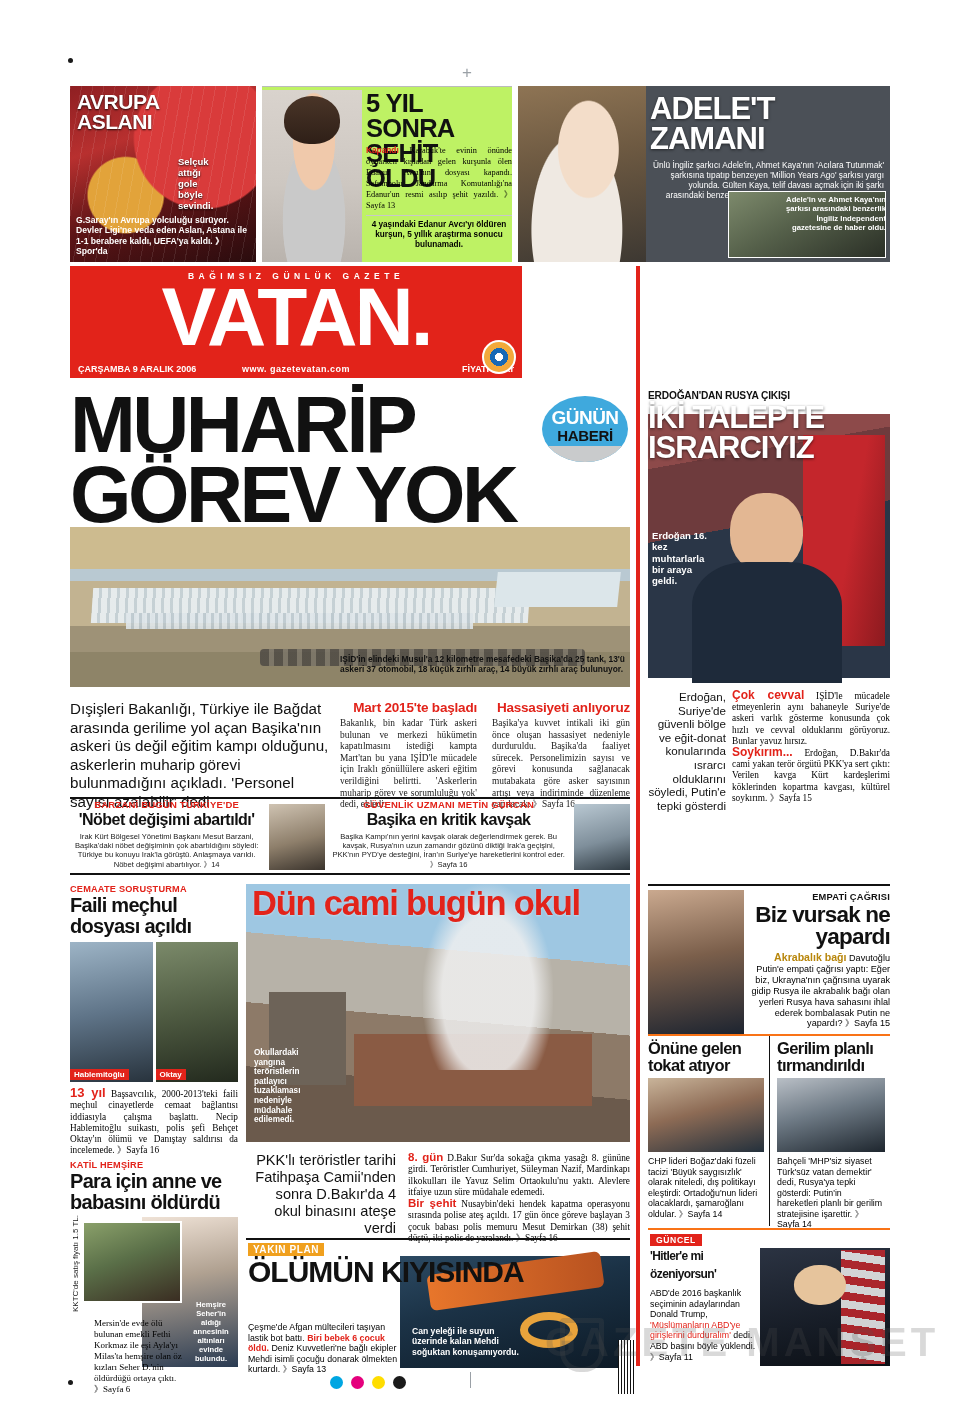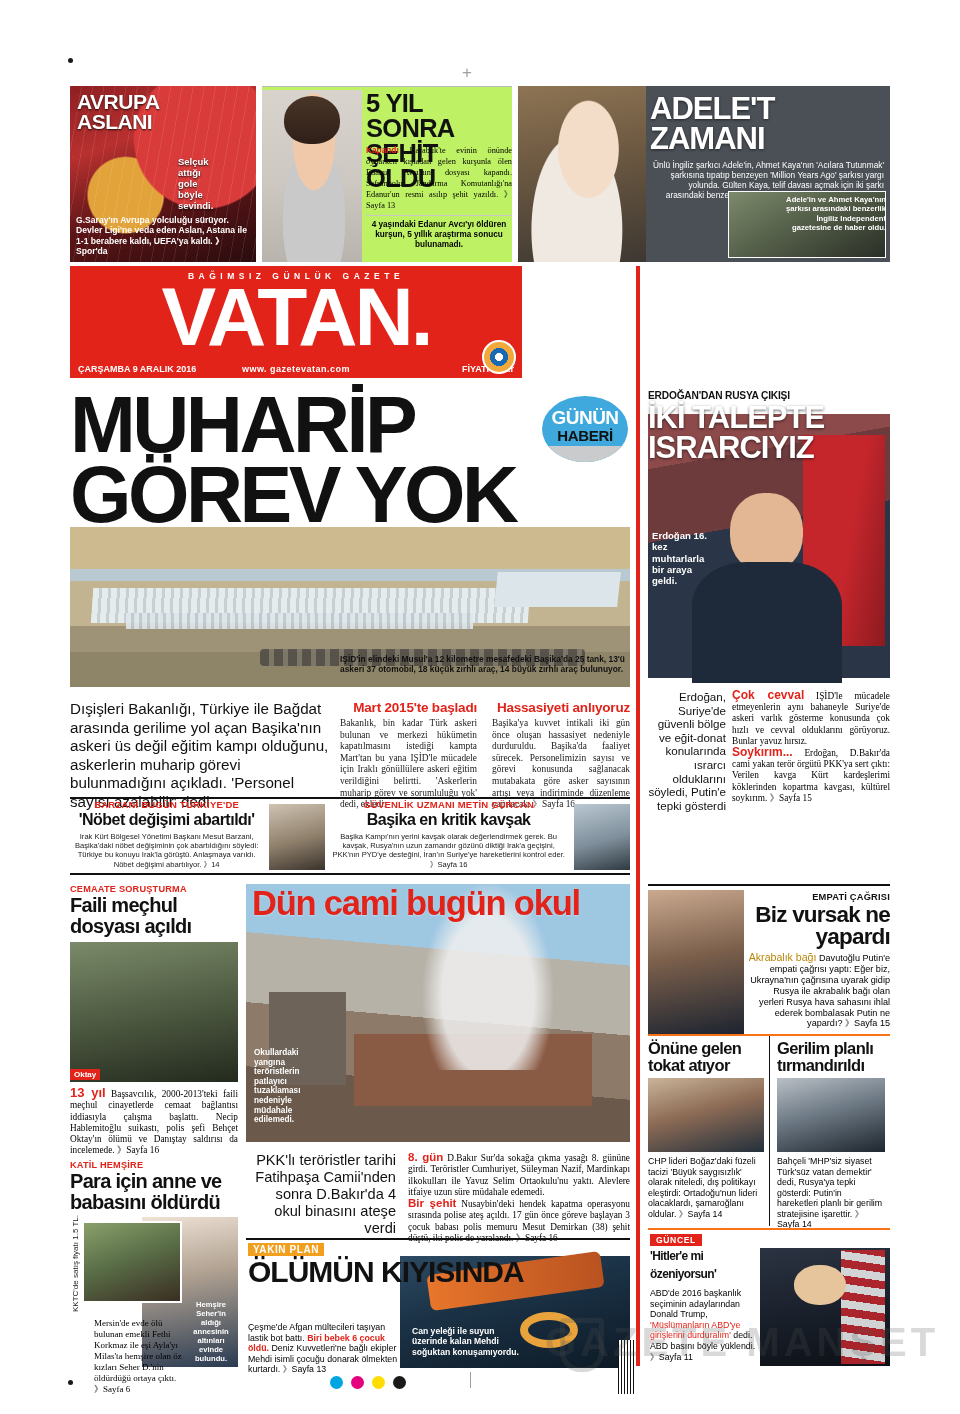--- a/index.html
+++ b/index.html
@@ -176,21 +176,21 @@
   #erd-text { position:absolute; left:0; top:300px; width:242px; display:flex; gap:6px; }
   #erd-left { width:78px; font-size:11.6px; line-height:13.6px; text-align:right; color:#111; }
   #erd-right { flex:1; font-family:"Liberation Serif",serif; font-size:9.3px; line-height:11.2px; text-align:justify; }
   #erd-right .lead { color:#e2231a; font-family:"Liberation Sans",sans-serif; font-weight:bold; font-size:12px; }
 
   #dav { position:absolute; left:648px; top:884px; width:242px; height:148px; border-top:2px solid #111; }
   #dav-photo { position:absolute; left:0; top:4px; width:96px; height:144px; background:linear-gradient(170deg,#caa98f,#7b5f4b 46%,#1d2430); }
   #dav-kick { position:absolute; right:0; top:6px; width:142px; text-align:right; font-size:9.3px; font-weight:bold; color:#111; letter-spacing:.2px; }
   #dav-head { position:absolute; right:0; top:18px; width:142px; text-align:right; font-size:22.5px; line-height:22px; font-weight:bold; letter-spacing:-.8px; color:#111; }
   #dav-body { position:absolute; right:0; top:66px; width:142px; text-align:right; font-size:9.1px; line-height:10.9px; }
-  #dav-body .lead { color:#b8860b; font-weight:normal; font-size:10.6px; }
+  #dav-body .lead { color:#b8860b; font-weight:bold; font-size:10.6px; }
 
   #two-small { position:absolute; left:648px; top:1034px; width:242px; height:192px; border-top:2px solid #f97316; display:flex; }
   .ts { width:121px; padding:4px 5px 0 0; position:relative; }
   .ts + .ts { padding-left:7px; border-left:1px solid #111; }
   .ts-head { font-size:16.5px; line-height:16.5px; font-weight:bold; letter-spacing:-.6px; color:#111; }
   .ts-photo { margin-top:5px; height:74px; }
   #ts1-photo { background:linear-gradient(165deg,#c9b49a,#8d6b55 45%,#23303c); }
   #ts2-photo { background:linear-gradient(165deg,#b9bfc6,#6e7a85 45%,#1e262e); }
   .ts-body { margin-top:4px; font-size:8.8px; line-height:10.5px; }
 
@@ -256,21 +256,21 @@
       <div id="adele-body">Ünlü İngiliz şarkıcı Adele'in, Ahmet Kaya'nın 'Acılara Tutunmak' şarkısına tıpatıp benzeyen 'Million Years Ago' şarkısı yargı yolunda. Gülten Kaya, telif davası açmak için iki şarkı arasındaki benzerliği bilirkişilere inceletiyor, çıkacak sonuca göre dava açılacak.</div>
       <div id="adele-inset"></div>
       <div id="adele-inset-txt">Adele'in ve Ahmet Kaya'nın şarkısı arasındaki benzerlik İngiliz Independent gazetesine de haber oldu.</div>
     </div>
   </div>
 
   <div id="masthead">
     <div id="mast-kicker">BAĞIMSIZ GÜNLÜK GAZETE</div>
     <div id="mast-logo">VATAN.</div>
     <div id="mast-foot">
-      <span>ÇARŞAMBA 9 ARALIK 2016</span>
+      <span>ÇARŞAMBA 9 ARALIK 2006</span>
       <span>FİYATI 75 Kr</span>
     </div>
     <div id="mast-url">www. gazetevatan.com</div>
     <div id="mast-dot"></div>
   </div>
 
   <div id="mid-divider"></div>
 
   <div id="main-head">
     <div class="mh-line">MUHARİP</div>
@@ -317,20 +317,23 @@
         <div class="r2-head">Başika en kritik kavşak</div>
         <div class="r2-body">Başika Kampı'nın yerini kavşak olarak değerlendirmek gerek. Bu kavşak, Rusya'nın uzun zamandır gözünü diktiği Irak'a geçişini, PKK'nın PYD'ye desteğini, İran'ın Suriye'ye hareketlerini kontrol eder. 》Sayfa 16</div>
       </div>
     </div>
   </div>
 
   <div id="left-col">
     <div class="kick-red">CEMAATE SORUŞTURMA</div>
     <div class="hl">Faili meçhul dosyası açıldı</div>
     <div id="faili-photos">
+      <div id="face-hab">
+        <span class="name-tag">Hablemitoğlu</span>
+      </div>
       <div id="face-okt">
         <span class="name-tag">Oktay</span>
       </div>
     </div>
     <div id="faili-body">
       <b class="num">13 yıl</b>
       <span>Başsavcılık, 2000-2013'teki faili meçhul cinayetlerde cemaat bağlantısı iddiasıyla çalışma başlattı. Necip Hablemitoğlu suikastı, polis şefi Behçet Oktay'ın ölümü ve Danıştay saldırısı da incelemede. 》Sayfa 16</span>
     </div>
   </div>
 

